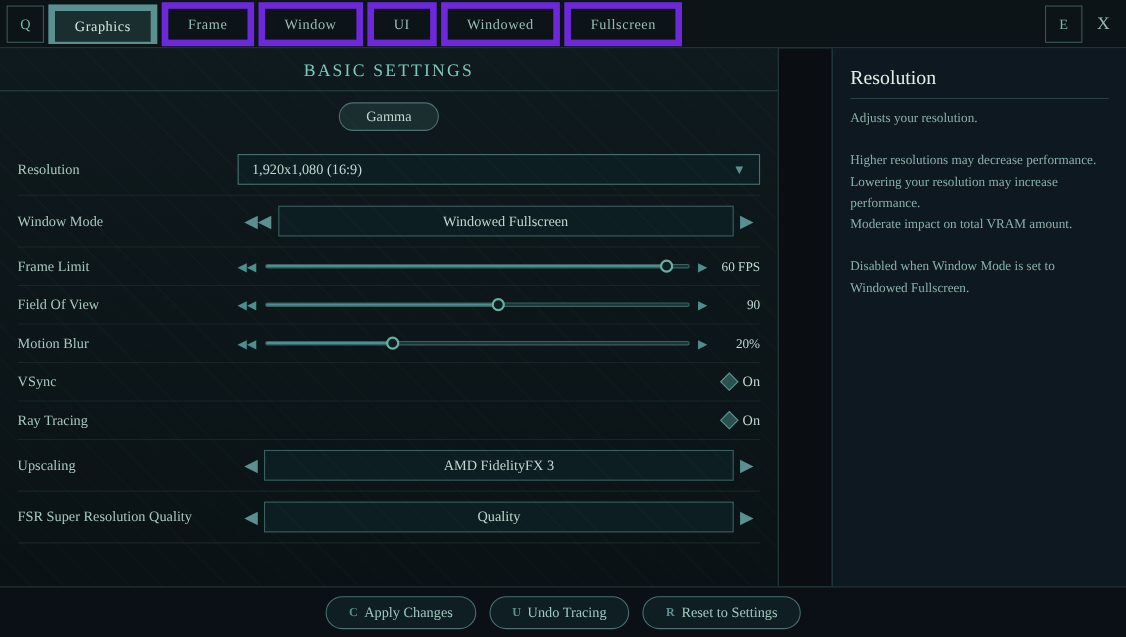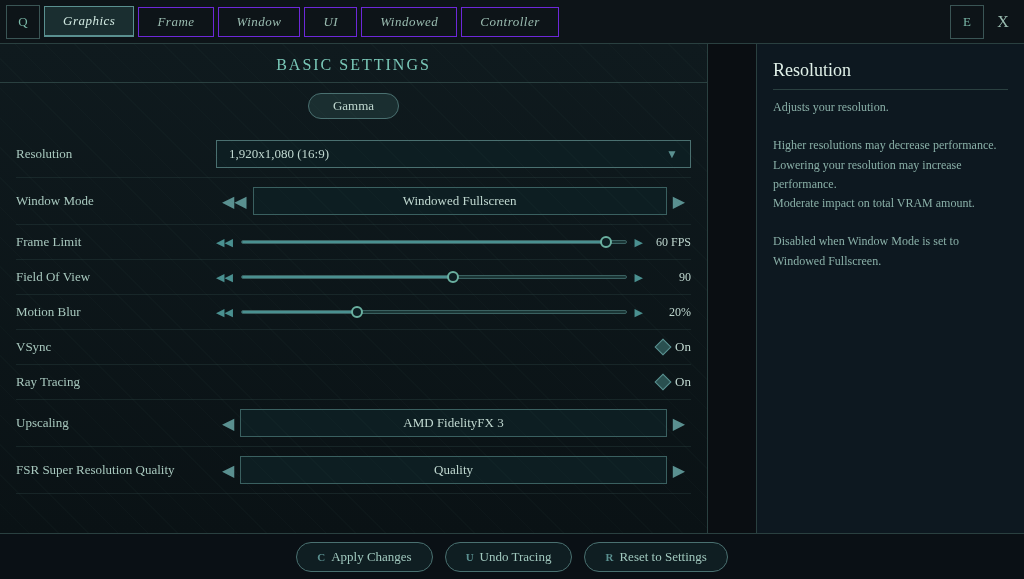--- a/index.html
+++ b/index.html
@@ -27,28 +27,27 @@
       height: 34px;
       border: 1px solid #3a5555;
       display: flex; align-items: center; justify-content: center;
       color: #7ab8a8;
       font-size: 13px;
       margin: 0 2px;
       cursor: pointer;
     }
     .nav-tab {
       padding: 6px 18px;
-      border: 1px solid #6d28d9;
+      border: 6px solid #6d28d9;
       color: #9abcb0;
       font-size: 13px;
       cursor: pointer;
       margin: 0 2px;
       background: transparent;
       letter-spacing: 0.5px;
-      font-style: italic;
     }
     .nav-tab.active {
       background: #1a2e30;
       border-color: #5a9090;
       color: #d0e8e0;
       border-bottom: 2px solid #5a9090;
     }
     .nav-spacer { flex: 1; }
     .nav-x {
       width: 34px;
@@ -292,21 +291,21 @@
 </head>
 <body>
 
 <div class="top-nav">
   <div class="nav-icon">Q</div>
   <div class="nav-tab active">Graphics</div>
   <div class="nav-tab">Frame</div>
   <div class="nav-tab">Window</div>
   <div class="nav-tab">UI</div>
   <div class="nav-tab">Windowed</div>
-  <div class="nav-tab">Controller</div>
+  <div class="nav-tab">Fullscreen</div>
   <div class="nav-spacer"></div>
   <div class="nav-icon">E</div>
   <div class="nav-x">X</div>
 </div>
 
 <div class="main-area">
 
   <div class="left-panel">
     <div class="section-title">Basic Settings</div>
     <div class="sub-tabs">

